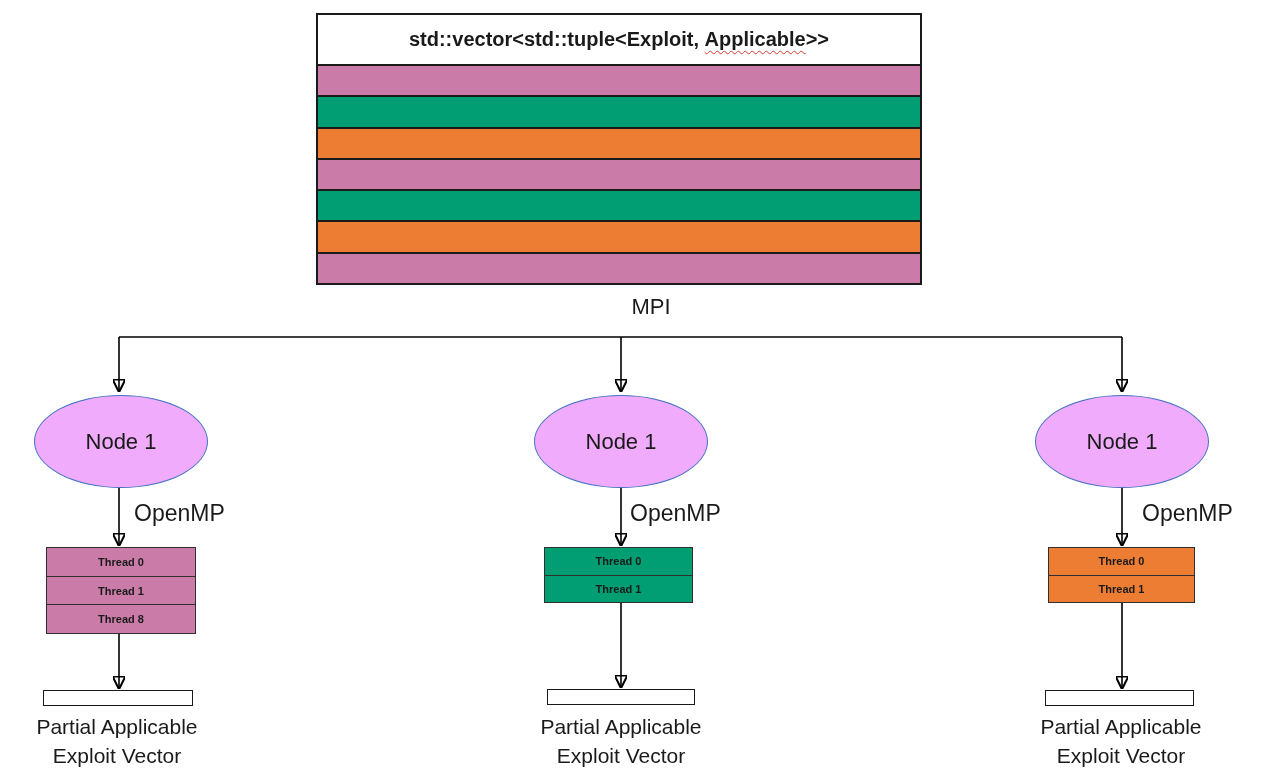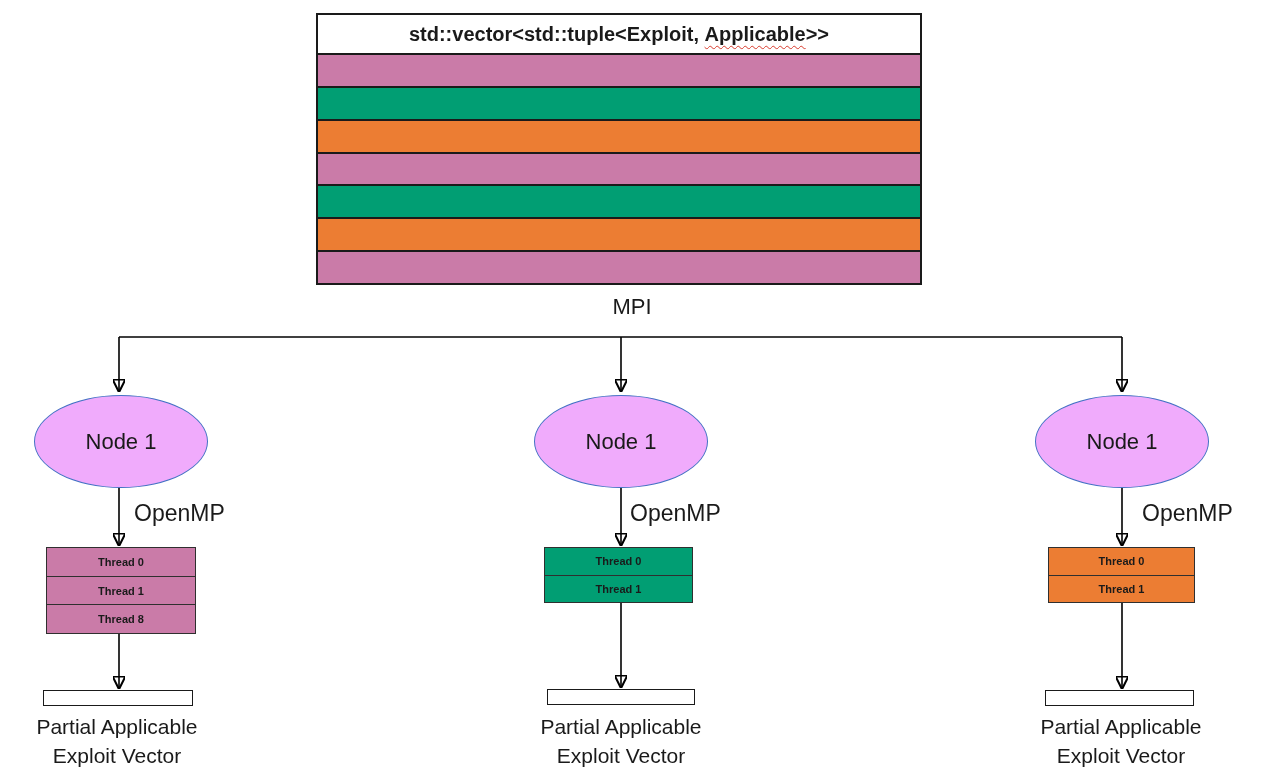--- a/index.html
+++ b/index.html
@@ -2,28 +2,28 @@
 <html><head>
 <meta charset="utf-8">
 <style>
   html,body{margin:0;padding:0;background:#fff;}
   body{font-family:"Liberation Sans",sans-serif;color:#1a1a1a;}
   .canvas{position:relative;width:1271px;height:779px;background:#fff;overflow:hidden;}
 
   
   .vector-box{position:absolute;left:316px;top:13px;width:606px;height:272px;
     border:2px solid #1a1a1a;box-sizing:border-box;display:flex;flex-direction:column;background:#fff;}
-  .vector-box .title-row{height:38px;flex:0 0 auto;display:flex;align-items:center;justify-content:center;
+  .vector-box .title-row{height:49px;flex:0 0 auto;display:flex;align-items:center;justify-content:center;
     font-weight:bold;font-size:20px;letter-spacing:0;white-space:pre;}
   .vector-box .title-row .misspelled{
     text-decoration:underline wavy #d83b2d 1px;text-decoration-skip-ink:none;text-underline-offset:4px;}
   .vector-box .vrow{flex:1 1 auto;border-top:2px solid #1a1a1a;}
 
   
-  .mpi-label{position:absolute;left:562px;top:294px;width:140px;text-align:center;font-size:22px;}
+  .mpi-label{position:absolute;left:581px;top:294px;width:140px;text-align:center;font-size:22px;}
 
   
   .connectors{position:absolute;left:0;top:0;width:1271px;height:779px;pointer-events:none;}
   .connectors path,.connectors line{stroke:#000;stroke-width:1.6;fill:none;}
 
   
   .node-ellipse{position:absolute;width:174px;height:93px;border:1.5px solid #4472c4;border-radius:50%;
     box-sizing:border-box;display:flex;align-items:center;justify-content:center;font-size:22px;background:#f0abfc;}
   .node-left{left:34px;top:395px;}
   .node-mid{left:534px;top:395px;}

